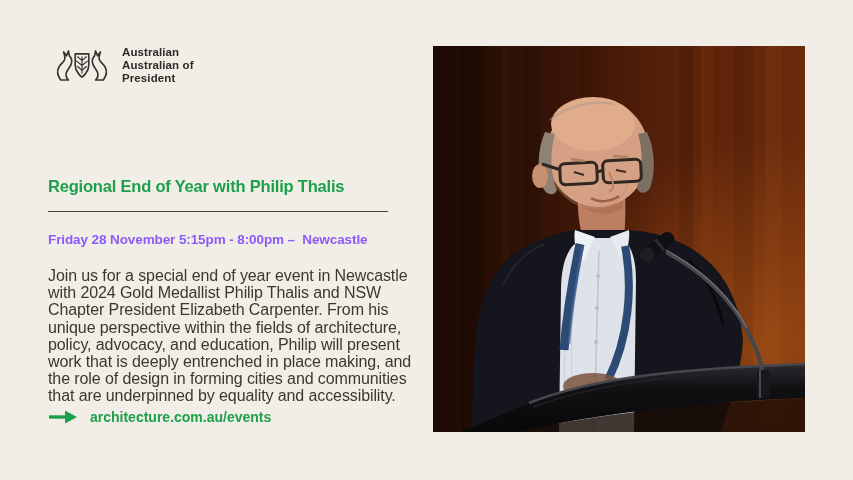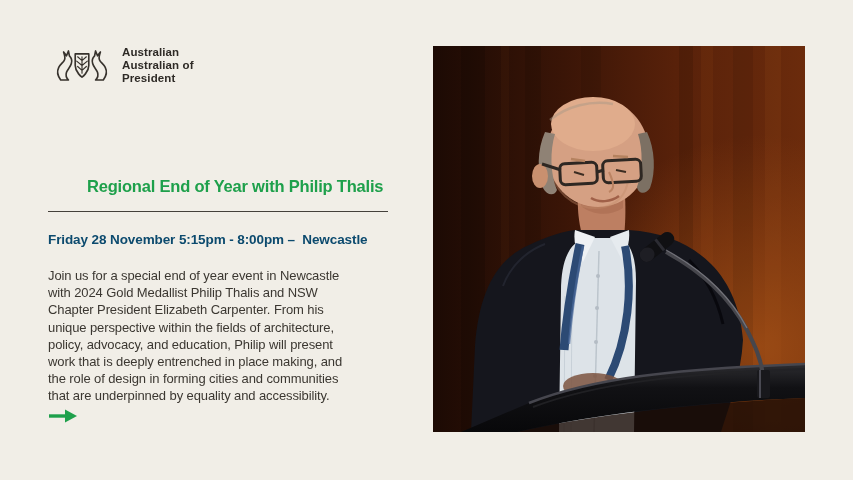--- a/index.html
+++ b/index.html
@@ -19,35 +19,35 @@
   .logo-icon { width:62px; height:45px; }
   .logo-wordmark {
     padding-top:3px;
     font-size:11.5px; font-weight:700; line-height:13px;
     color:#2e2a26; letter-spacing:0.1px;
   }
 
   .event-title {
     position:absolute; left:48px; top:177px;
     font-size:16.5px; font-weight:700; letter-spacing:-0.2px;
-    color:#1ea04b; white-space:pre;margin-left:39px;
+    color:#1ea04b; white-space:pre;
   }
   .title-divider {
     position:absolute; left:48px; top:211px;
     width:340px; height:0;
     border-top:1.5px solid #45413b;
   }
   .event-datetime {
     position:absolute; left:48px; top:232px;
     font-size:13.5px; font-weight:700; letter-spacing:-0.1px;
-    color:#0c4a6e; white-space:pre;
+    color:#8b5cf6; white-space:pre;
   }
   .event-description {
     position:absolute; left:48px; top:267px;
-    font-size:13px; line-height:17.2px; letter-spacing:-0.1px;
+    font-size:16px; line-height:17.2px; letter-spacing:-0.1px;
     color:#3b3731; white-space:pre;
   }
 
   .cta-row {
     position:absolute; left:48px; top:409px;
     display:flex; align-items:center; gap:12px;
   }
   .cta-arrow { width:30px; height:14px; display:block; }
   .cta-link {
     font-size:14px; font-weight:700; color:#1ea04b;
@@ -89,20 +89,21 @@
 policy, advocacy, and education, Philip will present
 work that is deeply entrenched in place making, and
 the role of design in forming cities and communities
 that are underpinned by equality and accessibility.</div>
 
 <div class="cta-row">
   <svg class="cta-arrow" viewBox="0 0 30 14">
     <line x1="1" y1="7" x2="19" y2="7" stroke="#1ea04b" stroke-width="3.4"></line>
     <path d="M17,0.5 L29,7 L17,13.5 Z" fill="#1ea04b"></path>
   </svg>
+  <a class="cta-link">architecture.com.au/events</a>
 </div>
 
 <svg class="speaker-photo" viewBox="0 0 372 386">
   <defs>
     <linearGradient id="bgGrad" x1="0" y1="0" x2="1" y2="0">
       <stop offset="0" stop-color="#1c0a04"></stop>
       <stop offset="0.35" stop-color="#3a1507"></stop>
       <stop offset="0.65" stop-color="#58210a"></stop>
       <stop offset="1" stop-color="#6b2b0c"></stop>
     </linearGradient>

